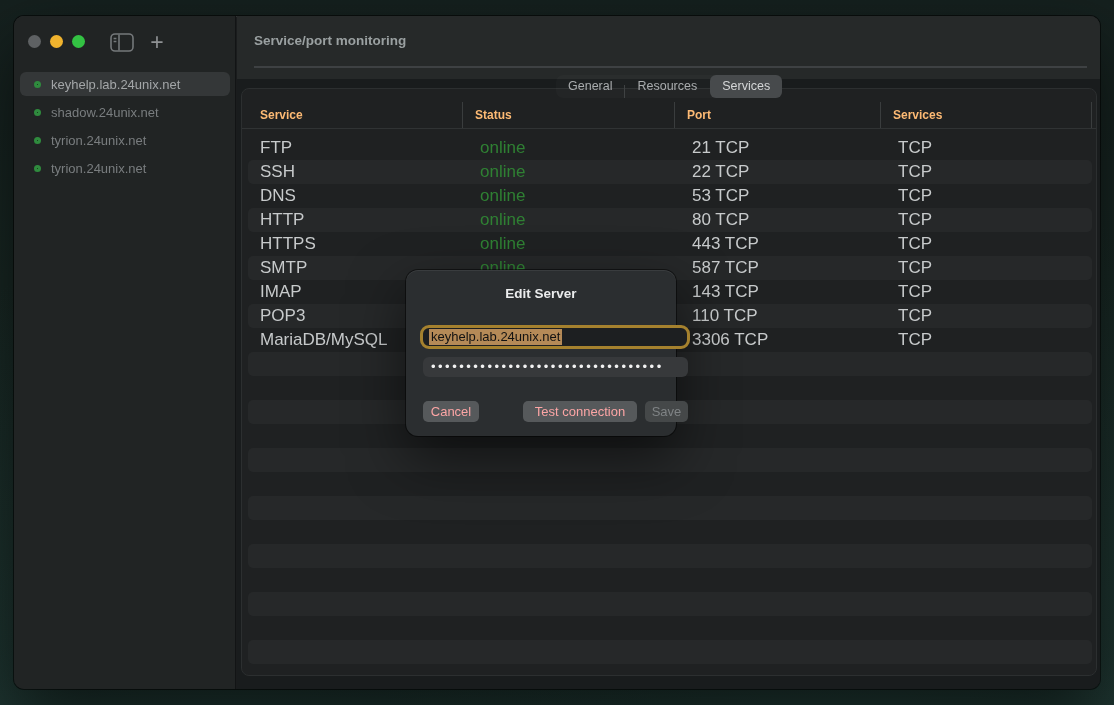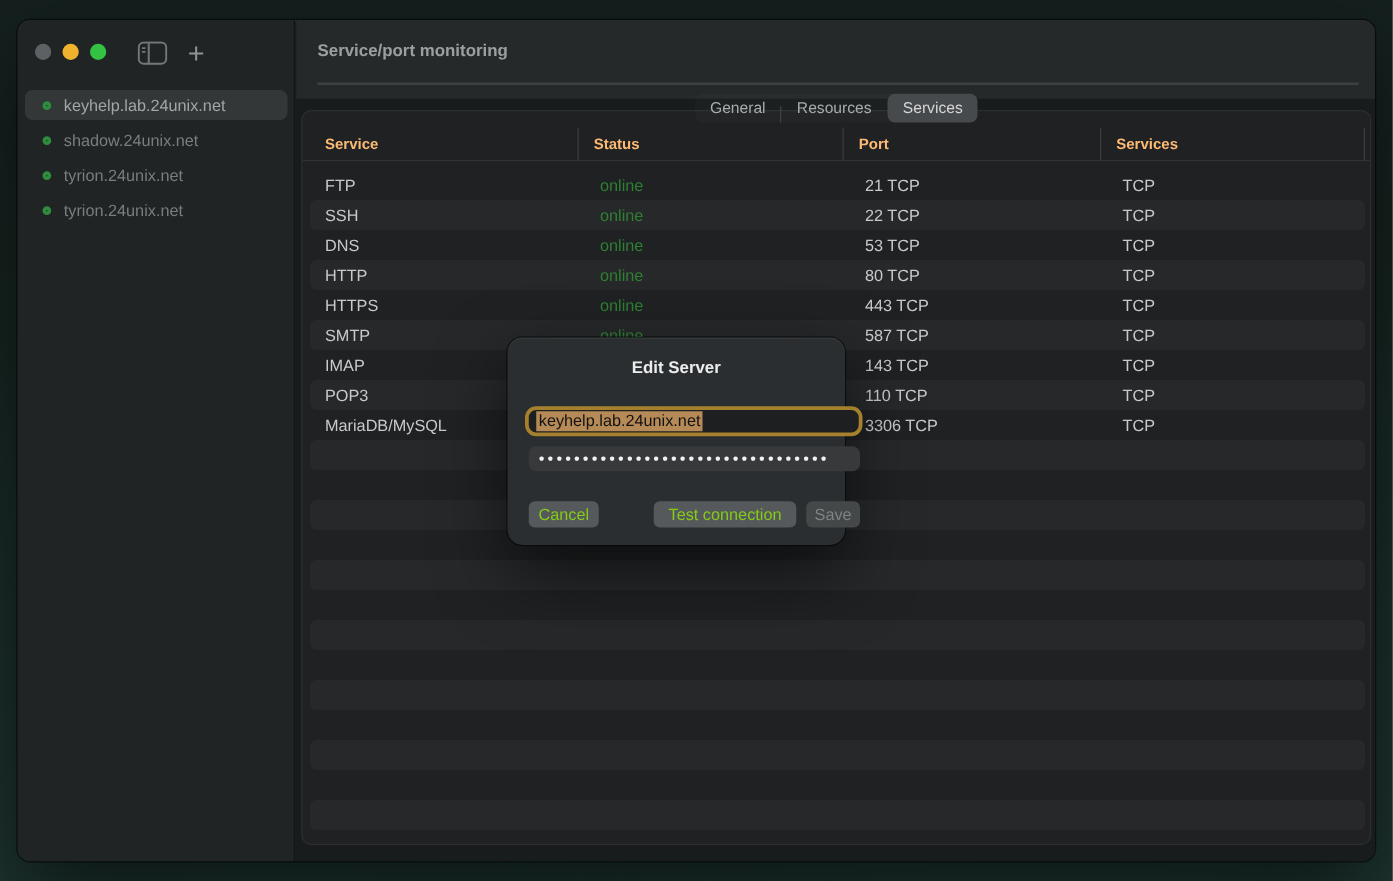--- a/index.html
+++ b/index.html
@@ -54,39 +54,39 @@
   .thead{position:absolute; left:0; top:13px; width:100%; height:27px;
     display:grid; grid-template-columns:220px 212px 206px 211px 1fr;
     border-bottom:1px solid #303334;}
   .th{font-size:12px; color:#fdba74; line-height:26px; padding-left:12px;
     border-left:1px solid #3a3d3e; overflow:hidden; white-space:nowrap;font-weight:bold;}
   .th:first-child{border-left:none; padding-left:18px;}
   .tbody{position:absolute; left:0; top:47px; width:100%;}
   .trow{height:24px; display:grid; grid-template-columns:220px 212px 206px 1fr;
     align-items:center; margin:0 4px 0 6px; border-radius:5px;}
   .trow.alt{background:#262829;}
-  .td{font-size:13px; color:#c7cacb; padding-left:12px; white-space:nowrap; overflow:hidden;}
+  .td{font-size:17px; color:#c7cacb; padding-left:12px; white-space:nowrap; overflow:hidden;}
   .td.first{padding-left:12px;}
   .td.status{color:#2f8033;}
   
   .dialog{position:absolute; left:392px; top:254px; width:270px; height:166px;
     background:#2b2e30; border-radius:12px; z-index:20;
     box-shadow:0 0 0 1px rgba(0,0,0,.5), inset 0 1px 0 rgba(255,255,255,.07), 0 22px 55px rgba(0,0,0,.55);}
   .dialog-title{position:absolute; top:16px; width:100%; text-align:center;
     font-size:13.5px; font-weight:bold; color:#ebeced;}
   .host-input{position:absolute; left:14px; top:55px; width:270px; height:24px;
     background:#1d1f21; border:3px solid #a5812e; border-radius:9px;
     display:flex; align-items:center; padding-left:6px; overflow:hidden;}
   .host-selection{font-size:13px; color:#121212; background:#b58a57;
     padding:0 2px; line-height:16px; white-space:nowrap;}
   .password-input{position:absolute; left:17px; top:87px; width:265px; height:20px;
     background:#37393b; border-radius:6px; overflow:hidden;
     color:#f2f2f2; font-size:13px; letter-spacing:2.5px; line-height:19px; padding-left:8px; white-space:nowrap;}
   .dlg-btn{position:absolute; top:131px; height:21px; border:none; border-radius:5px;
-    background:#56595b; color:#84cc16; font-size:13px; font-family:"Liberation Sans",sans-serif;
+    background:#56595b; color:#fca5a5; font-size:13px; font-family:"Liberation Sans",sans-serif;
     line-height:20px; text-align:center; padding:0;}
   .btn-cancel{left:17px; width:56px;}
   .btn-test{left:117px; width:114px;}
   .btn-save{left:239px; width:43px; background:#454849; color:#7f8385;}
 </style>
 </head>
 <body>
 
 <div class="desktop-glow"></div>
 

